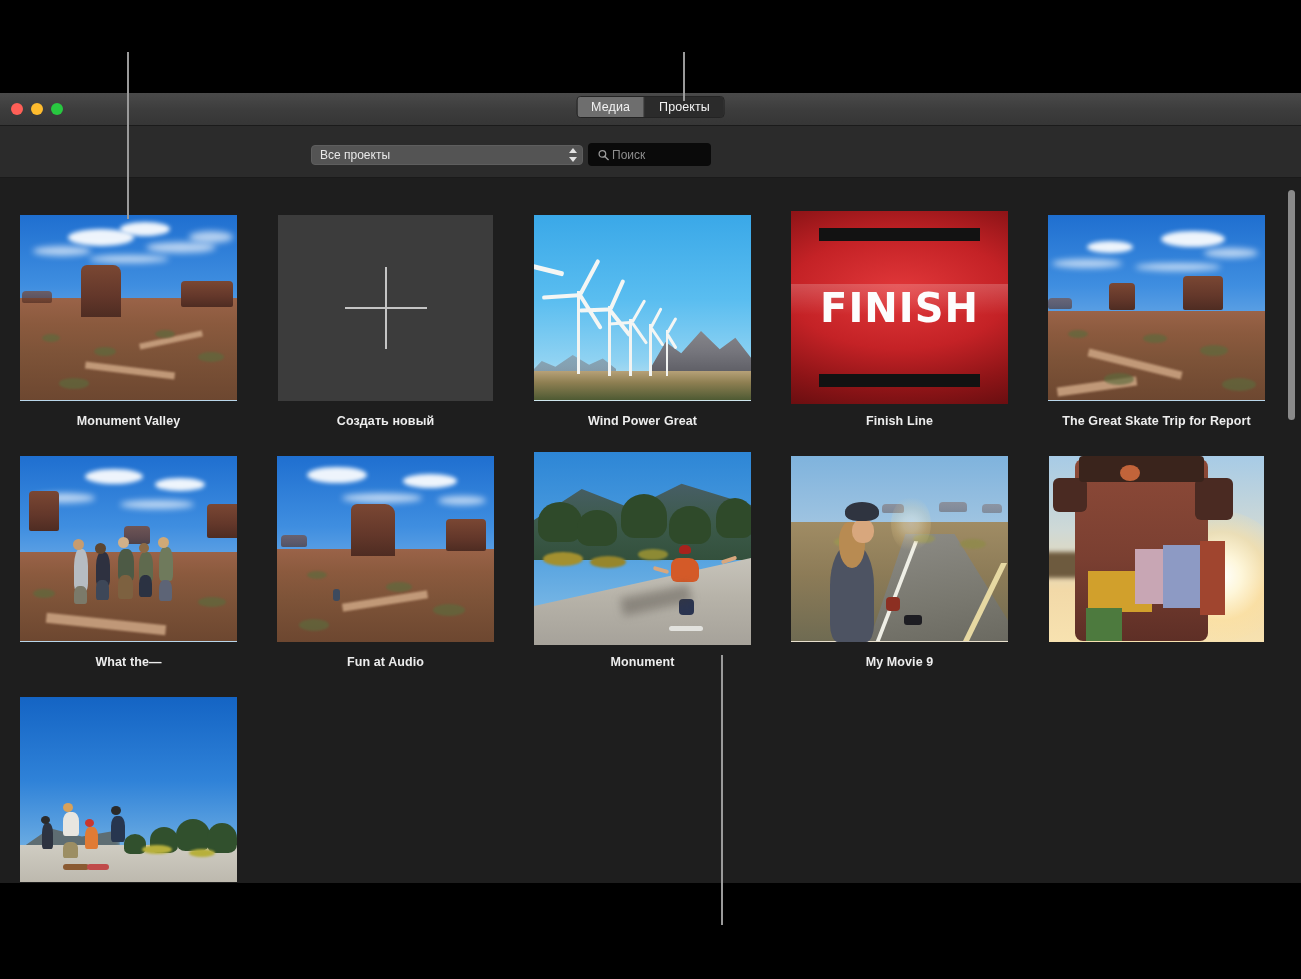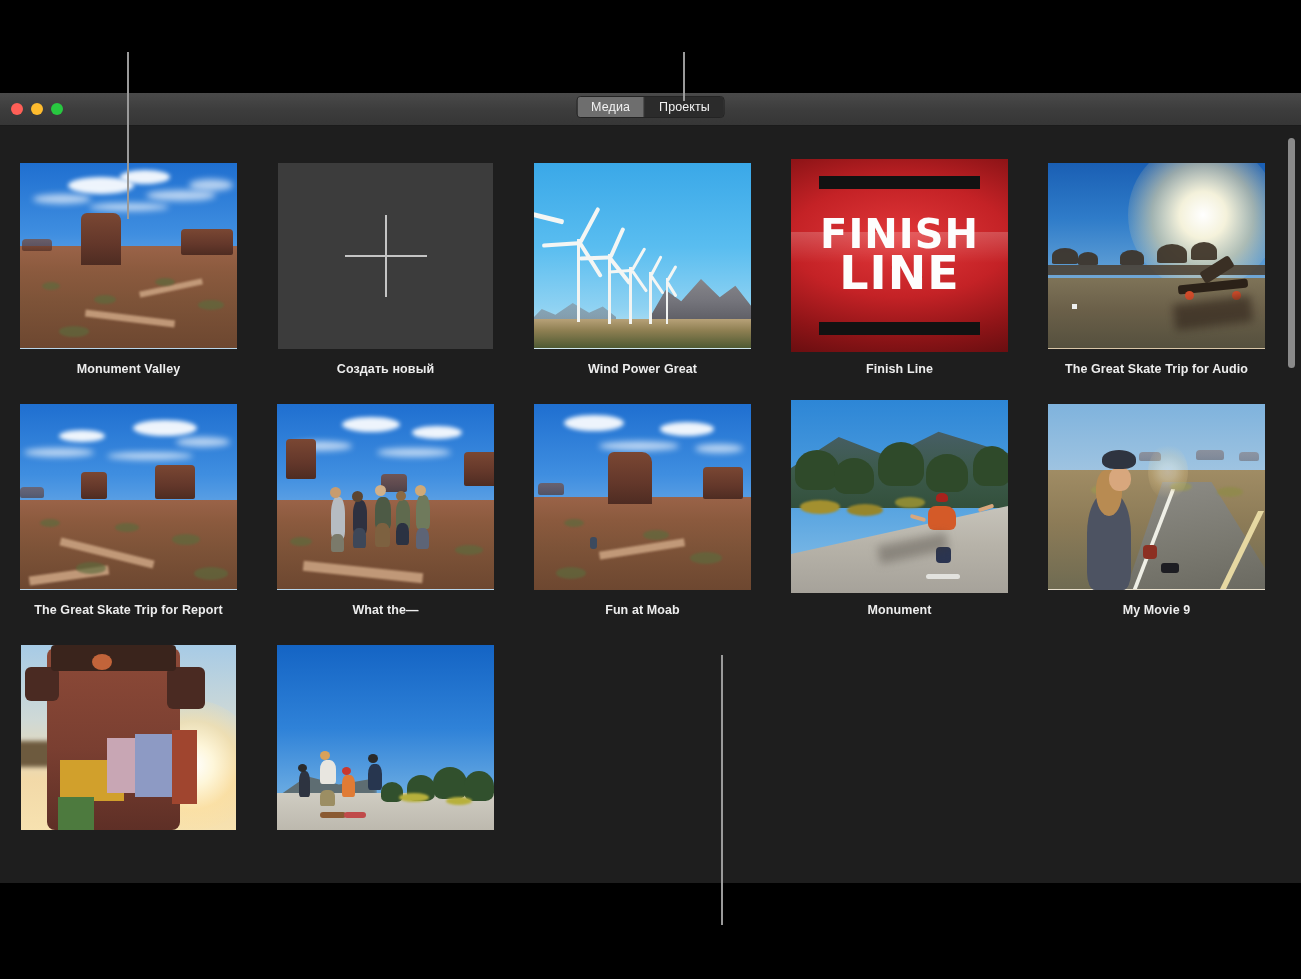--- a/index.html
+++ b/index.html
@@ -298,20 +298,40 @@
       <span class="tl yellow"></span>
       <span class="tl green"></span>
     </div>
 
     <div id="segmented">
       <div class="seg active">Медиа</div>
       <div class="seg">Проекты</div>
     </div>
   </div>
 
+  <div id="filterbar">
+
+    <div id="project-filter">
+      <span>Все проекты</span>
+      <span id="filter-stepper">
+        <i class="up"></i>
+          <i class="dn"></i>
+      </span>
+    </div>
+
+    <div id="search-field">
+      <span id="search-icon">
+        <svg width="11" height="11" viewBox="0 0 11 11">
+          <circle cx="4.4" cy="4.4" r="3.3" fill="none" stroke="#9a9a9a" stroke-width="1.3"></circle>
+          <line x1="6.9" y1="6.9" x2="10.2" y2="10.2" stroke="#9a9a9a" stroke-width="1.4" stroke-linecap="round"></line>
+        </svg>
+      </span>
+      <span>Поиск</span>
+    </div>
+  </div>
 
   <div id="grid-scroll">
     <div id="grid">
 
       <div class="tile">
         <div class="thumb-wrap">
           <div class="thumb t-mv">
             <div class="ph sky-blue"></div>
             <div class="cloud" style="left:22%; top:8%;  width:66px; height:17px;"></div>
             <div class="cloud" style="left:46%; top:4%;  width:50px; height:14px;"></div>
@@ -384,49 +404,26 @@
 
       <div class="tile">
         <div class="thumb-wrap">
           <div class="thumb t-fin">
             <div class="ph fin-bg"></div>
             <div class="fin-sheen"></div>
             <div class="fin-bar top"></div>
             <div class="fin-bar bot"></div>
             <div class="fin-text">
               <span class="l1">FINISH</span>
-              <span class="l2">LINE</span>
             </div>
           </div>
         </div>
         <div class="tile-label">Finish Line</div>
       </div>
 
-      <div class="tile">
-        <div class="thumb-wrap">
-          <div class="thumb t-audio">
-            <div class="ph sunset-sky"></div>
-            <div class="sun-flare" style="right:-6%; top:-12%; width:150px; height:150px;"></div>
-            <div class="sunset-ground" style="top:62%; height:38%;"></div>
-            <div class="tree-line" style="left:2%;  top:46%; width:26px; height:16px;"></div>
-            <div class="tree-line" style="left:14%; top:48%; width:20px; height:13px;"></div>
-            <div class="tree-line" style="left:33%; top:47%; width:24px; height:15px;"></div>
-            <div class="tree-line" style="left:50%; top:44%; width:30px; height:19px;"></div>
-            <div class="tree-line" style="left:66%; top:43%; width:26px; height:18px;"></div>
-            <div class="tree-line" style="left:0%;  top:55%; width:100%; height:10px; border-radius:0; background:#4a3c2c; opacity:.85;"></div>
-            <div class="board" style="left:60%; top:64%; width:70px; height:9px; transform:rotate(-6deg);"></div>
-            <div class="wheel" style="left:63%; top:69%; width:9px; height:9px;"></div>
-            <div class="wheel" style="left:85%; top:69%; width:9px; height:9px;"></div>
-            <div class="board" style="left:70%; top:54%; width:34px; height:13px; transform:rotate(-32deg); background:#3a2f24;"></div>
-            <div style="position:absolute; left:58%; top:74%; width:78px; height:26px; background:rgba(40,28,20,.55); filter:blur(4px); transform:rotate(-7deg);"></div>
-            <div style="position:absolute; left:11%; top:76%; width:5px; height:5px; background:#eef0f0;"></div>
-          </div>
-        </div>
-        <div class="tile-label">The Great Skate Trip for Audio</div>
-      </div>
 
       <div class="tile">
         <div class="thumb-wrap">
           <div class="thumb t-eff">
             <div class="ph sky-blue"></div>
             <div class="cloud" style="left:52%; top:9%;  width:64px; height:16px;"></div>
             <div class="cloud" style="left:18%; top:14%; width:46px; height:12px;"></div>
             <div class="cloud2" style="left:2%;  top:24%; width:70px; height:9px;"></div>
             <div class="cloud2" style="left:40%; top:26%; width:86px; height:8px;"></div>
             <div class="cloud2" style="left:72%; top:18%; width:54px; height:10px;"></div>
@@ -500,21 +497,21 @@
             <div class="mesa" style="left:78%; top:34%; width:40px; height:32px;"></div>
             <div class="mesa" style="left:2%;  top:43%; width:26px; height:12px; opacity:.65;"></div>
             <div class="trail" style="left:30%; top:76%; width:86px; height:8px; transform:rotate(-9deg);"></div>
             <div class="scrub" style="left:14%; top:62%; width:20px; height:8px;"></div>
             <div class="scrub" style="left:50%; top:68%; width:26px; height:10px;"></div>
             <div class="scrub" style="left:72%; top:80%; width:32px; height:12px;"></div>
             <div class="scrub" style="left:10%; top:88%; width:30px; height:12px;"></div>
             <div style="position:absolute; left:26%; top:72%; width:7px; height:12px; background:#3c4a5e; border-radius:3px;"></div>
           </div>
         </div>
-        <div class="tile-label">Fun at Moab</div>
+        <div class="tile-label">Fun at Audio</div>
       </div>
 
       <div class="tile">
         <div class="thumb-wrap">
           <div class="thumb t-cut">
             <div class="ph cut-sky"></div>
             <div class="cut-hill" style="left:0; top:10%; width:100%; height:46%;"></div>
             <div class="cut-foliage" style="left:2%;  top:26%; width:44px; height:40px;"></div>
             <div class="cut-foliage" style="left:20%; top:30%; width:40px; height:36px;"></div>
             <div class="cut-foliage" style="left:40%; top:22%; width:46px; height:44px;"></div>

